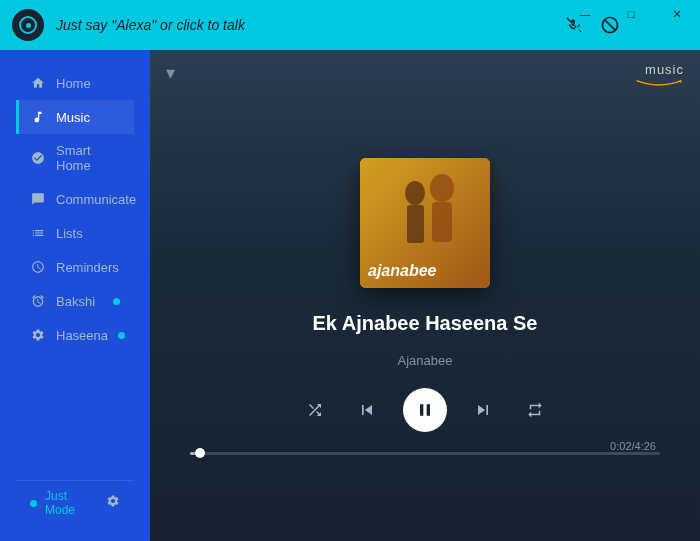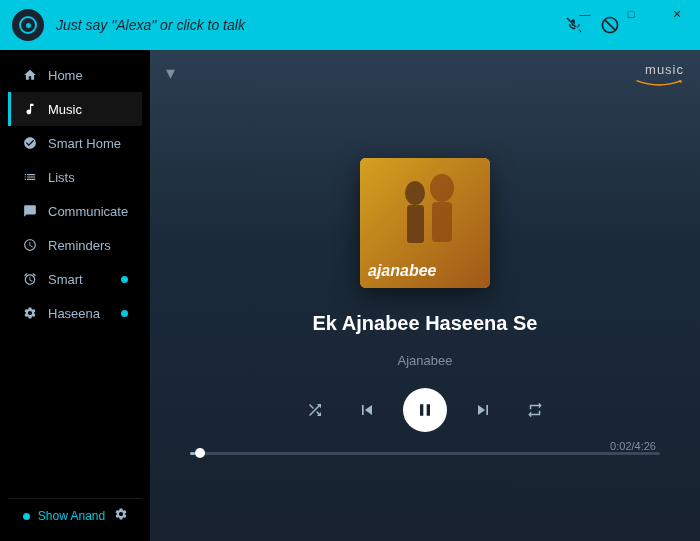--- a/index.html
+++ b/index.html
@@ -70,24 +70,24 @@
 
     
     .main-layout {
       display: flex;
       height: 491px;
     }
 
     
     .sidebar {
       width: 150px;
-      background: #000000;
+      background: #1d4ed8;
       display: flex;
       flex-direction: column;
-      padding: 8px;
+      padding: 16px;
       flex-shrink: 0;
     }
     .sidebar-item {
       display: flex;
       align-items: center;
       padding: 9px 14px;
       color: #a0b8cc;
       font-size: 13px;
       cursor: pointer;
       gap: 10px;
@@ -371,69 +371,69 @@
         <svg width="14" height="14" viewBox="0 0 24 24" fill="#a0b8cc">
             <path d="M12 2C6.48 2 2 6.48 2 12s4.48 10 10 10 10-4.48 10-10S17.52 2 12 2zm-2 15l-5-5 1.41-1.41L10 14.17l7.59-7.59L19 8l-9 9z"></path>
           </svg>
       </div>
       <span>Smart Home</span>
     </div>
 
     <div class="sidebar-item">
       <div class="sidebar-icon">
         <svg width="14" height="14" viewBox="0 0 24 24" fill="#a0b8cc">
+            <path d="M20 2H4c-1.1 0-2 .9-2 2v18l4-4h14c1.1 0 2-.9 2-2V4c0-1.1-.9-2-2-2z"></path>
+          </svg>
+      </div>
+      <span>Communicate</span>
+    </div>
+
+    <div class="sidebar-item">
+      <div class="sidebar-icon">
+        <svg width="14" height="14" viewBox="0 0 24 24" fill="#a0b8cc">
             <path d="M3 13h2v-2H3v2zm0 4h2v-2H3v2zm0-8h2V7H3v2zm4 4h14v-2H7v2zm0 4h14v-2H7v2zM7 7v2h14V7H7z"></path>
           </svg>
       </div>
       <span>Lists</span>
     </div>
 
     <div class="sidebar-item">
       <div class="sidebar-icon">
         <svg width="14" height="14" viewBox="0 0 24 24" fill="#a0b8cc">
-            <path d="M20 2H4c-1.1 0-2 .9-2 2v18l4-4h14c1.1 0 2-.9 2-2V4c0-1.1-.9-2-2-2z"></path>
-          </svg>
-      </div>
-      <span>Communicate</span>
-    </div>
-
-    <div class="sidebar-item">
-      <div class="sidebar-icon">
-        <svg width="14" height="14" viewBox="0 0 24 24" fill="#a0b8cc">
             <path d="M12 2C6.48 2 2 6.48 2 12s4.48 10 10 10 10-4.48 10-10S17.52 2 12 2zm0 18c-4.42 0-8-3.58-8-8s3.58-8 8-8 8 3.58 8 8-3.58 8-8 8zm.5-13H11v6l5.25 3.15.75-1.23-4.5-2.67V7z"></path>
           </svg>
       </div>
       <span>Reminders</span>
     </div>
 
     <div class="sidebar-item">
       <div class="sidebar-icon">
         <svg width="14" height="14" viewBox="0 0 24 24" fill="#a0b8cc">
             <path d="M22 5.72l-4.6-3.86-1.29 1.53 4.6 3.86L22 5.72zM7.88 3.39L6.6 1.86 2 5.71l1.29 1.53 4.59-3.85zM12.5 8H11v6l4.75 2.85.75-1.23-4-2.37V8zM12 4c-4.97 0-9 4.03-9 9s4.02 9 9 9c4.97 0 9-4.03 9-9s-4.03-9-9-9zm0 16c-3.87 0-7-3.13-7-7s3.13-7 7-7 7 3.13 7 7-3.13 7-7 7z"></path>
           </svg>
       </div>
-      <span>Smart</span>
+      <span>Bakshi</span>
       <div class="dot-badge"></div>
     </div>
 
 
     <div class="sidebar-item">
       <div class="sidebar-icon">
         <svg width="14" height="14" viewBox="0 0 24 24" fill="#a0b8cc">
             <path d="M19.14 12.94c.04-.3.06-.61.06-.94 0-.32-.02-.64-.07-.94l2.03-1.58c.18-.14.23-.41.12-.61l-1.92-3.32c-.12-.22-.37-.29-.59-.22l-2.39.96c-.5-.38-1.03-.7-1.62-.94l-.36-2.54c-.04-.24-.24-.41-.48-.41h-3.84c-.24 0-.43.17-.47.41l-.36 2.54c-.59.24-1.13.57-1.62.94l-2.39-.96c-.22-.08-.47 0-.59.22L2.74 8.87c-.12.21-.08.47.12.61l2.03 1.58c-.05.3-.09.63-.09.94s.02.64.07.94l-2.03 1.58c-.18.14-.23.41-.12.61l1.92 3.32c.12.22.37.29.59.22l2.39-.96c.5.38 1.03.7 1.62.94l.36 2.54c.05.24.24.41.48.41h3.84c.24 0 .44-.17.47-.41l.36-2.54c.59-.24 1.13-.56 1.62-.94l2.39.96c.22.08.47 0 .59-.22l1.92-3.32c.12-.22.07-.47-.12-.61l-2.01-1.58zM12 15.6c-1.98 0-3.6-1.62-3.6-3.6s1.62-3.6 3.6-3.6 3.6 1.62 3.6 3.6-1.62 3.6-3.6 3.6z"></path>
           </svg>
       </div>
       <span>Haseena</span>
       <div class="dot-badge"></div>
     </div>
 
 
     <div class="sidebar-bottom">
       <div class="dot-badge"></div>
-      <span class="show-mode-label">Show Anand</span>
+      <span class="show-mode-label">Just Mode</span>
       <div class="settings-gear">
         <svg width="14" height="14" viewBox="0 0 24 24" fill="#a0b8cc">
             <path d="M19.14 12.94c.04-.3.06-.61.06-.94 0-.32-.02-.64-.07-.94l2.03-1.58c.18-.14.23-.41.12-.61l-1.92-3.32c-.12-.22-.37-.29-.59-.22l-2.39.96c-.5-.38-1.03-.7-1.62-.94l-.36-2.54c-.04-.24-.24-.41-.48-.41h-3.84c-.24 0-.43.17-.47.41l-.36 2.54c-.59.24-1.13.57-1.62.94l-2.39-.96c-.22-.08-.47 0-.59.22L2.74 8.87c-.12.21-.08.47.12.61l2.03 1.58c-.05.3-.09.63-.09.94s.02.64.07.94l-2.03 1.58c-.18.14-.23.41-.12.61l1.92 3.32c.12.22.37.29.59.22l2.39-.96c.5.38 1.03.7 1.62.94l.36 2.54c.05.24.24.41.48.41h3.84c.24 0 .44-.17.47-.41l.36-2.54c.59-.24 1.13-.56 1.62-.94l2.39.96c.22.08.47 0 .59-.22l1.92-3.32c.12-.22.07-.47-.12-.61l-2.01-1.58zM12 15.6c-1.98 0-3.6-1.62-3.6-3.6s1.62-3.6 3.6-3.6 3.6 1.62 3.6 3.6-1.62 3.6-3.6 3.6z"></path>
           </svg>
       </div>
     </div>
 
   </div>
 
   <div class="content">

